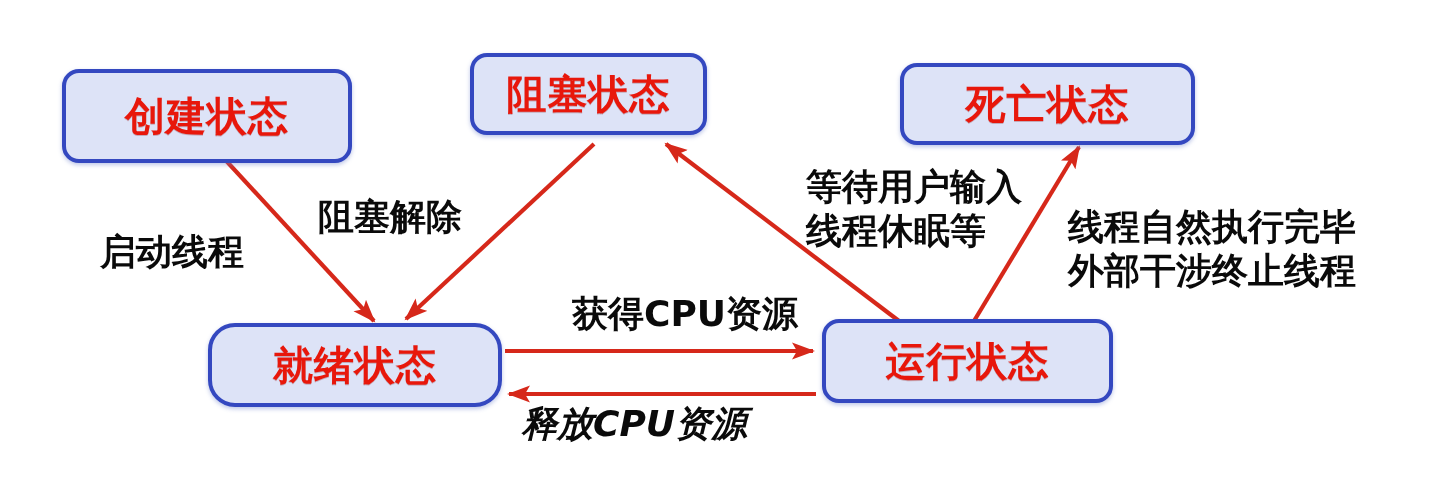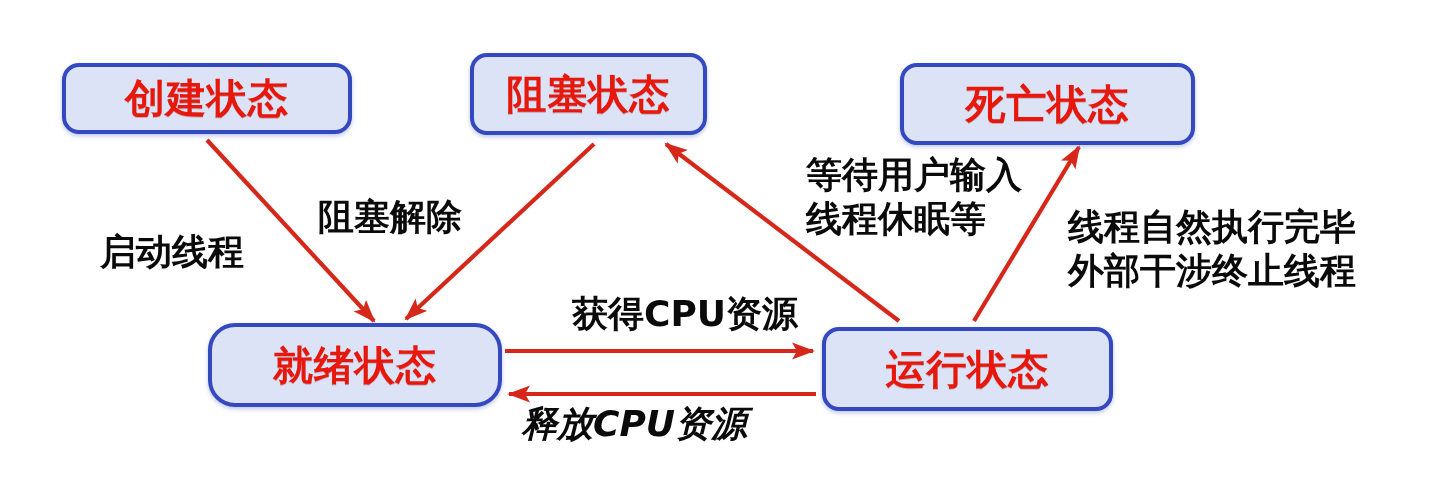--- a/index.html
+++ b/index.html
@@ -61,39 +61,39 @@
       </marker>
     </defs>
   <line x1="207" y1="140" x2="374" y2="321" stroke="#d6281a" stroke-width="4.2" marker-end="url(#arrowhead)"></line>
       <line x1="594" y1="144" x2="406" y2="319" stroke="#d6281a" stroke-width="4.2" marker-end="url(#arrowhead)"></line>
       <line x1="505" y1="351" x2="813" y2="351" stroke="#d6281a" stroke-width="4.2" marker-end="url(#arrowhead)"></line>
       <line x1="816" y1="394" x2="509" y2="394" stroke="#d6281a" stroke-width="4.2" marker-end="url(#arrowhead)"></line>
       <line x1="899" y1="321" x2="666" y2="144" stroke="#d6281a" stroke-width="4.2" marker-end="url(#arrowhead)"></line>
       <line x1="974" y1="321" x2="1079" y2="147" stroke="#d6281a" stroke-width="4.2" marker-end="url(#arrowhead)"></line>
     </svg>
   <div id="node-layer">
-      <div class="state-box" style="left: 62px; top: 63px; width: 290px; height: 71px; justify-content: center;">
+      <div class="state-box" style="left: 62px; top: 69px; width: 290px; height: 94px; justify-content: center;">
         <span class="state-label">创建状态</span>
       </div>
       <div class="state-box" style="left: 470px; top: 53px; width: 237px; height: 82px;">
         <span class="state-label">阻塞状态</span>
       </div>
       <div class="state-box" style="left: 900px; top: 63px; width: 295px; height: 82px;">
         <span class="state-label">死亡状态</span>
       </div>
       <div class="state-box" style="left: 208px; top: 323px; width: 294px; height: 84px; border-radius: 27px;">
         <span class="state-label">就绪状态</span>
       </div>
-      <div class="state-box" style="left: 822px; top: 327px; width: 291px; height: 84px;">
+      <div class="state-box" style="left: 822px; top: 319px; width: 291px; height: 84px;">
         <span class="state-label">运行状态</span>
       </div>
     </div>
   <div id="label-layer">
       <div class="edge-label" style="left: 100px; top: 230px;">启动线程</div>
       <div class="edge-label" style="left: 318px; top: 195px;">阻塞解除</div>
       <div class="edge-label" style="left: 536px; top: 292px; margin-left: 36px;">获得CPU资源</div>
       <div class="edge-label" style="left: 521px; top: 402px; font-style: italic;">释放CPU资源</div>
-      <div class="edge-label" style="left: 806px; top: 154px; font-family: Liberation Serif, serif;">等待用户输入
+      <div class="edge-label" style="left: 806px; top: 165px;">等待用户输入
 线程休眠等</div>
       <div class="edge-label" style="left: 1068px; top: 205px;">线程自然执行完毕
 外部干涉终止线程</div>
     </div>
 </div>
 
 </body></html>

